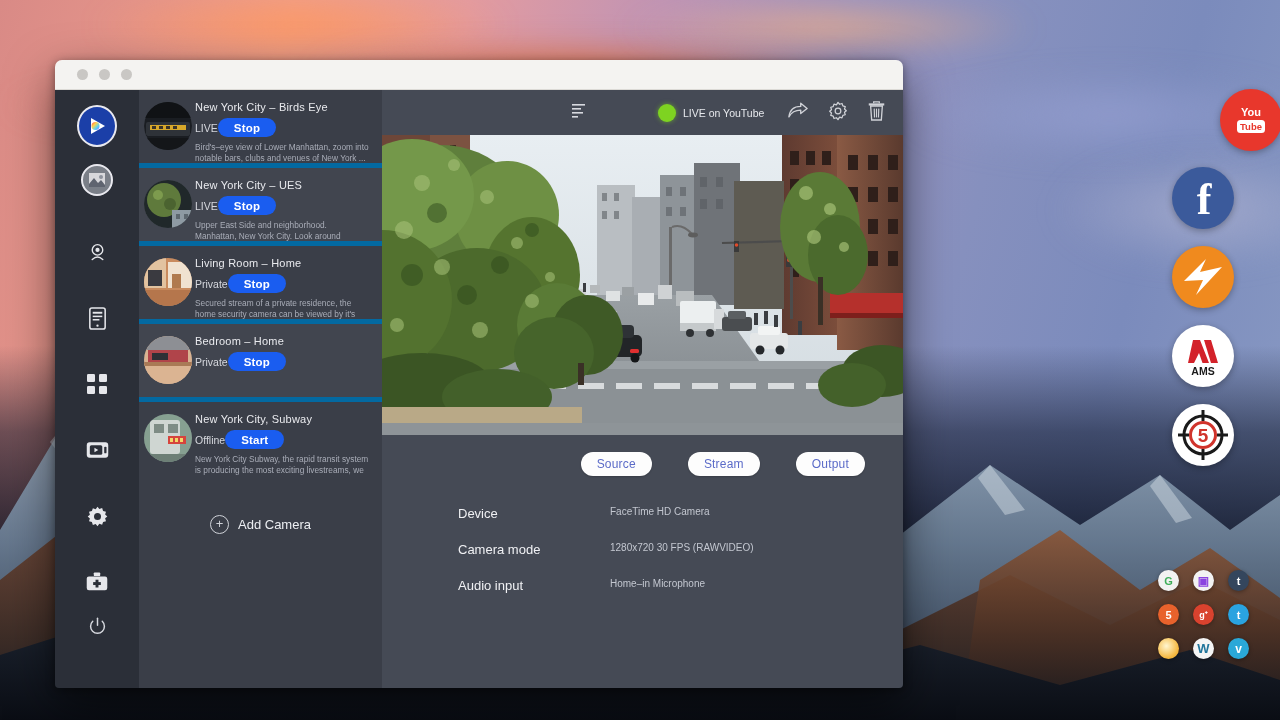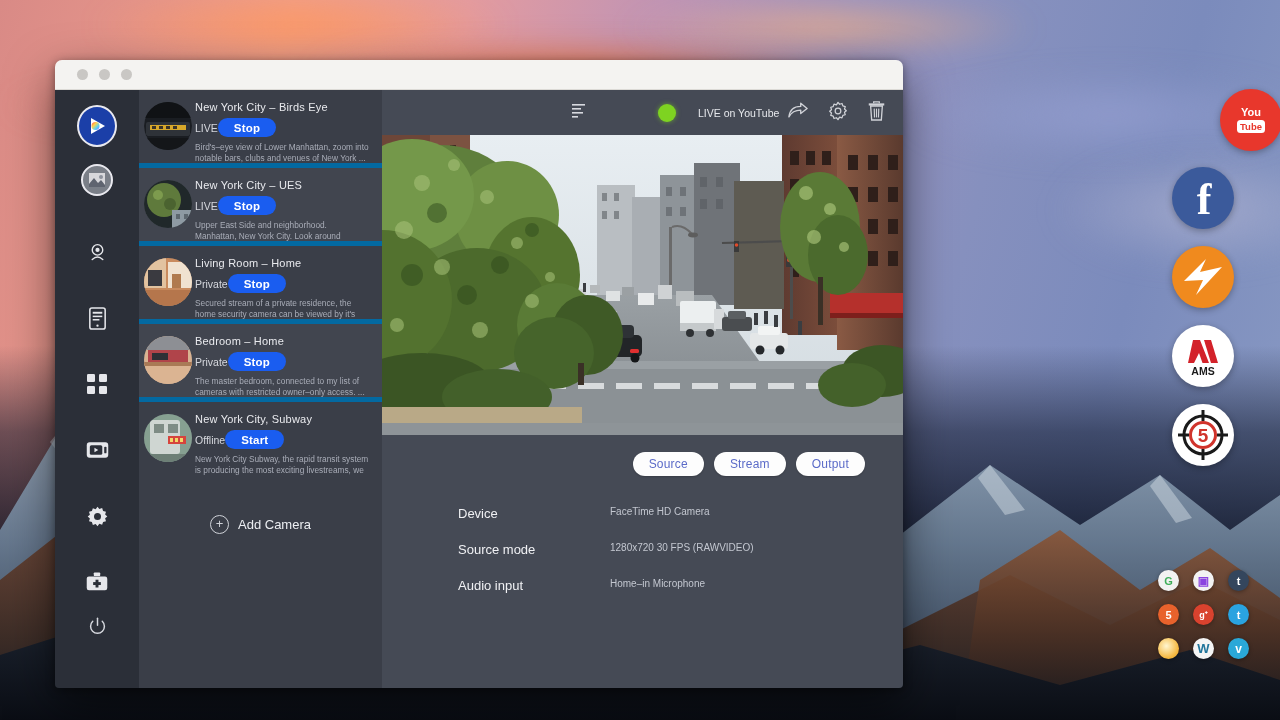--- a/index.html
+++ b/index.html
@@ -129,40 +129,40 @@
   #add-camera span.lbl { color:#eceef2; font-size:13px; }
 
   
   #main { flex:1; background:#454a55; display:flex; flex-direction:column; }
   #topbar {
     height:45px; display:flex; align-items:center;
     padding:0 18px; position:relative;
   }
   #align-icon { margin-left:172px; cursor:pointer; }
   #live-group {
-    display:flex; align-items:center; gap:22px;
+    display:flex; align-items:center; gap:7px;
     margin-left:70px;
   }
   #live-dot {
     width:18px; height:18px; border-radius:50%;
     background:#7ed321; box-shadow:0 0 5px rgba(126,211,33,.6);
   }
   #live-label { color:#e6e8ec; font-size:10.5px; }
   #topbar-actions {
     margin-left:auto; display:flex; align-items:center; gap:20px;
   }
   .tb-icon { cursor:pointer; opacity:.92; }
 
   #video {
     height:300px; margin:0 0 0 0; position:relative; overflow:hidden;
     background:#cfd6dc;
   }
 
   #pills {
-    display:flex; justify-content:flex-end; gap:10px;
+    display:flex; justify-content:flex-end; gap:36px;
     padding:17px 38px 0 0;
   }
   .pill {
     background:#fdfdfd; color:#5b6bc8; font-size:12px;
     border:none; border-radius:12px; padding:5px 16px;
     cursor:pointer; letter-spacing:.2px;
     box-shadow:0 1px 2px rgba(0,0,0,.18);
   }
 
   #info { padding:30px 0 0 76px; }
@@ -408,21 +408,20 @@
               <rect x="8" y="17" width="16" height="7" fill="#2e3036"></rect>
               <rect x="0" y="28" width="48" height="20" fill="#dbb492"></rect>
               <rect x="0" y="26" width="48" height="4" fill="#a97a56"></rect>
             </svg>
           </div>
           <div class="cam-title">Bedroom – Home</div>
           <div class="cam-row">
             <span class="cam-state">Private</span>
             <button class="cam-btn">Stop</button>
           </div>
-          <div class="cam-desc">The master bedroom, connected to my list of cameras with restricted owner–only access. ...</div>
         </div>
 
         <div class="cam" style="border-bottom:none;">
           <div class="thumb">
             <svg width="48" height="48" viewBox="0 0 48 48">
               <rect width="48" height="48" fill="#86a091"></rect>
               <rect x="6" y="6" width="30" height="34" rx="3" fill="#cfd6d2"></rect>
               <rect x="10" y="10" width="10" height="9" fill="#7e8c85"></rect>
               <rect x="24" y="10" width="10" height="9" fill="#7e8c85"></rect>
               <rect x="24" y="22" width="18" height="8" fill="#d6443c"></rect>
@@ -716,21 +715,21 @@
           <button class="pill">Stream</button>
           <button class="pill">Output</button>
         </div>
 
         <div id="info">
           <div class="info-row">
             <span class="info-label">Device</span>
             <span class="info-value">FaceTime HD Camera</span>
           </div>
           <div class="info-row">
-            <span class="info-label">Source mode</span>
+            <span class="info-label">Camera mode</span>
             <span class="info-value">1280x720 30 FPS (RAWVIDEO)</span>
           </div>
           <div class="info-row">
             <span class="info-label">Audio input</span>
             <span class="info-value">Home–in Microphone</span>
           </div>
         </div>
       </div>
     </div>
 

